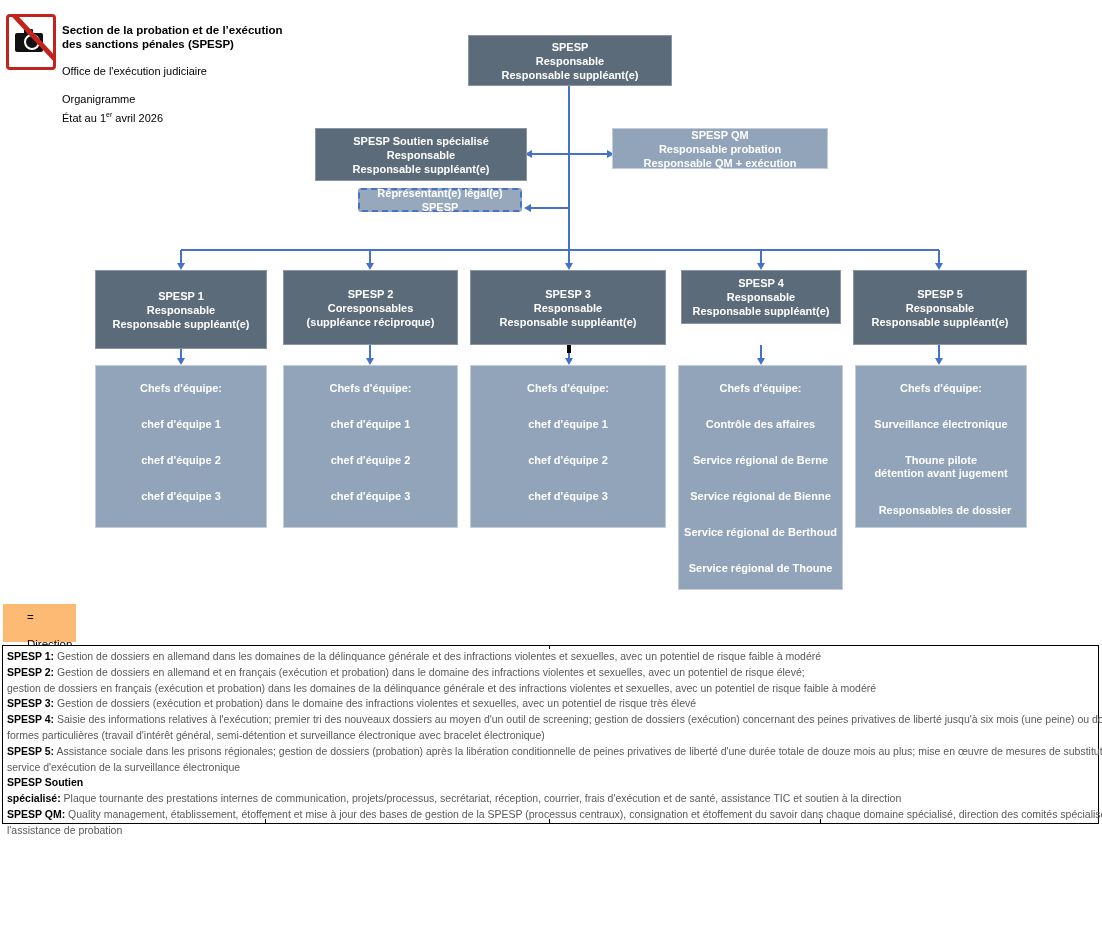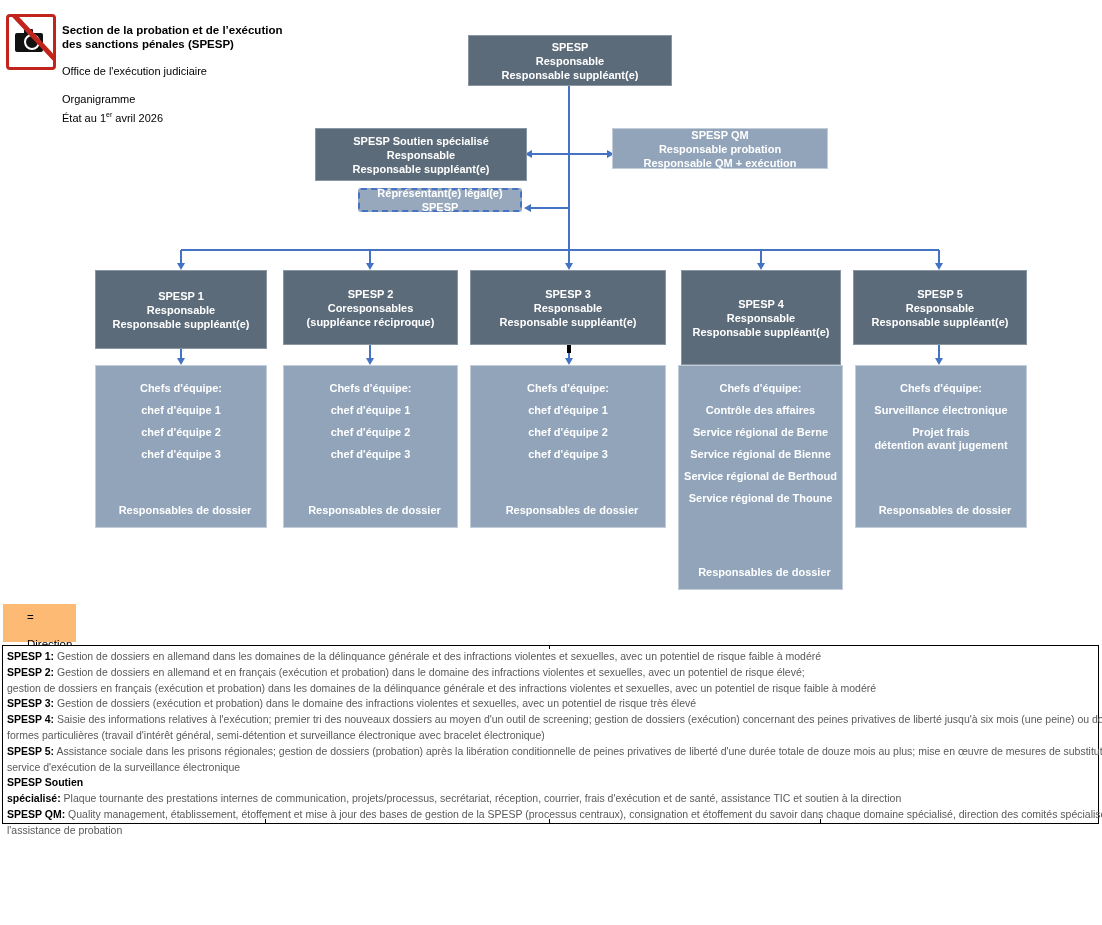--- a/index.html
+++ b/index.html
@@ -15,21 +15,21 @@
   .noimg .diag{position:absolute;left:-8px;top:22px;width:75px;height:5px;background:#c0241c;transform:rotate(47deg);}
   
   .box{display:flex;flex-direction:column;justify-content:center;align-items:center;text-align:center;
        color:#fff;font-weight:bold;font-size:11px;line-height:14px;box-sizing:border-box;}
   .dark{background:#5c6b79;border:1px solid #8a97a2;}
   .light{background:#91a4ba;border:1px solid #c2cdd9;}
   .dashed{background:#97a8bc;border:2px dashed #4472c4;border-radius:3px;}
   .team{display:flex;flex-direction:column;align-items:center;text-align:center;
         background:#91a4ba;border:1px solid #c2cdd9;box-sizing:border-box;
         color:#fff;font-weight:bold;font-size:11px;line-height:13px;
-        padding:16px 4px 10px 4px;gap:9px;}
+        padding:16px 4px 10px 4px;gap:23px;}
   .team .t-item{white-space:pre-line;}
   .team .t-last{margin-top:auto;margin-left:8px;}
   
   .line{background:#4472c4;}
   .ah{width:0;height:0;}
   .ah-down{border-left:4px solid transparent;border-right:4px solid transparent;border-top:7px solid #4472c4;}
   .ah-left{border-top:4px solid transparent;border-bottom:4px solid transparent;border-right:7px solid #4472c4;}
   .ah-right{border-top:4px solid transparent;border-bottom:4px solid transparent;border-left:7px solid #4472c4;}
   
   .legend{left:3px;top:604px;width:73px;height:38px;background:#fdba74;color:#000;
@@ -129,21 +129,21 @@
   <div class="abs box dark" style="left:283px;top:270px;width:175px;height:75px;">
     <div>SPESP 2</div>
     <div>Coresponsables</div>
     <div>(suppléance réciproque)</div>
   </div>
   <div class="abs box dark" style="left:470px;top:270px;width:196px;height:75px;">
     <div>SPESP 3</div>
     <div>Responsable</div>
     <div>Responsable suppléant(e)</div>
   </div>
-  <div class="abs box dark" style="left:681px;top:270px;width:160px;height:95px;">
+  <div class="abs box dark" style="left:681px;top:270px;width:160px;height:54px;">
     <div>SPESP 4</div>
     <div>Responsable</div>
     <div>Responsable suppléant(e)</div>
   </div>
   <div class="abs box dark" style="left:853px;top:270px;width:174px;height:75px;">
     <div>SPESP 5</div>
     <div>Responsable</div>
     <div>Responsable suppléant(e)</div>
   </div>
 
@@ -173,21 +173,21 @@
     <div class="t-item">Contrôle des affaires</div>
     <div class="t-item">Service régional de Berne</div>
     <div class="t-item">Service régional de Bienne</div>
     <div class="t-item">Service régional de Berthoud</div>
     <div class="t-item">Service régional de Thoune</div>
     <div class="t-item t-last">Responsables de dossier</div>
   </div>
   <div class="abs team" style="left:855px;top:365px;width:172px;height:163px;">
     <div class="t-item">Chefs d'équipe:</div>
     <div class="t-item">Surveillance électronique</div>
-    <div class="t-item">Projet frais
+    <div class="t-item">Thoune pilote
 détention avant jugement</div>
     <div class="t-item t-last">Responsables de dossier</div>
   </div>
 
   <div class="abs legend">= Direction</div>
 
   <div class="abs fnblock">
     <div class="fnline"><b>SPESP 1:</b><span> Gestion de dossiers en allemand dans les domaines de la délinquance générale et des infractions violentes et sexuelles, avec un potentiel de risque faible à modéré</span></div>
     <div class="fnline"><b>SPESP 2:</b><span> Gestion de dossiers en allemand et en français (exécution et probation) dans le domaine des infractions violentes et sexuelles, avec un potentiel de risque élevé;</span></div>
     <div class="fnline"><b></b><span>gestion de dossiers en français (exécution et probation) dans les domaines de la délinquance générale et des infractions violentes et sexuelles, avec un potentiel de risque faible à modéré</span></div>

